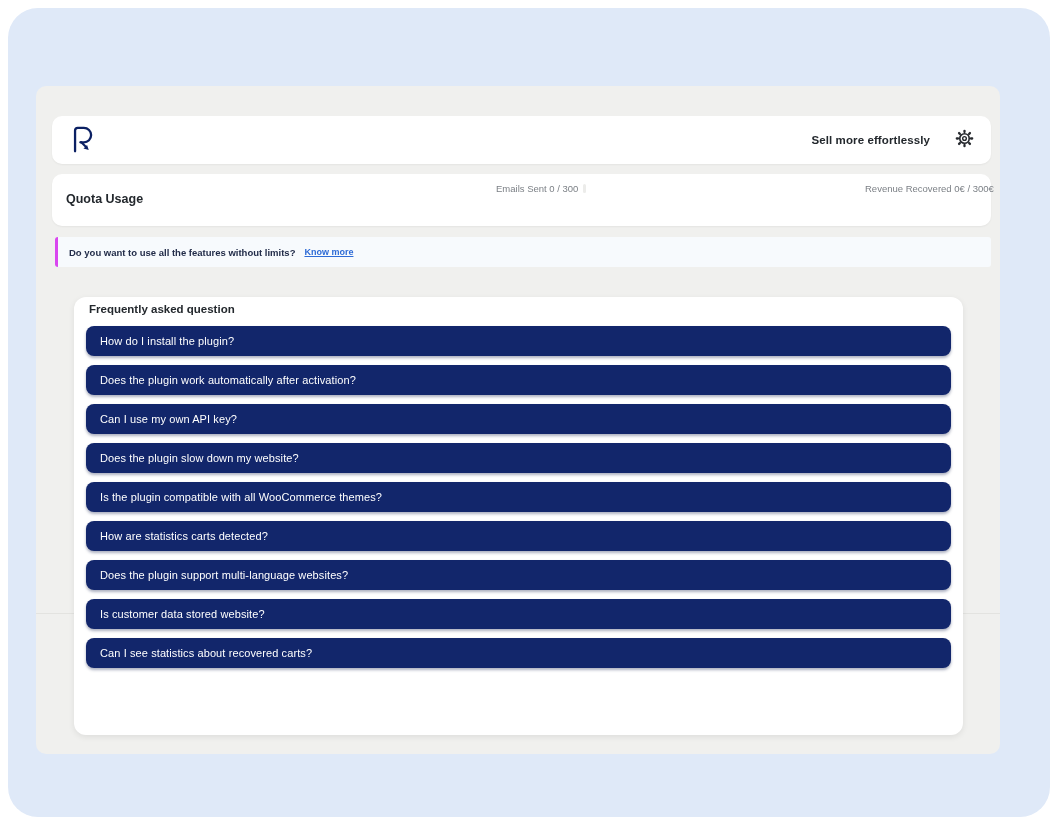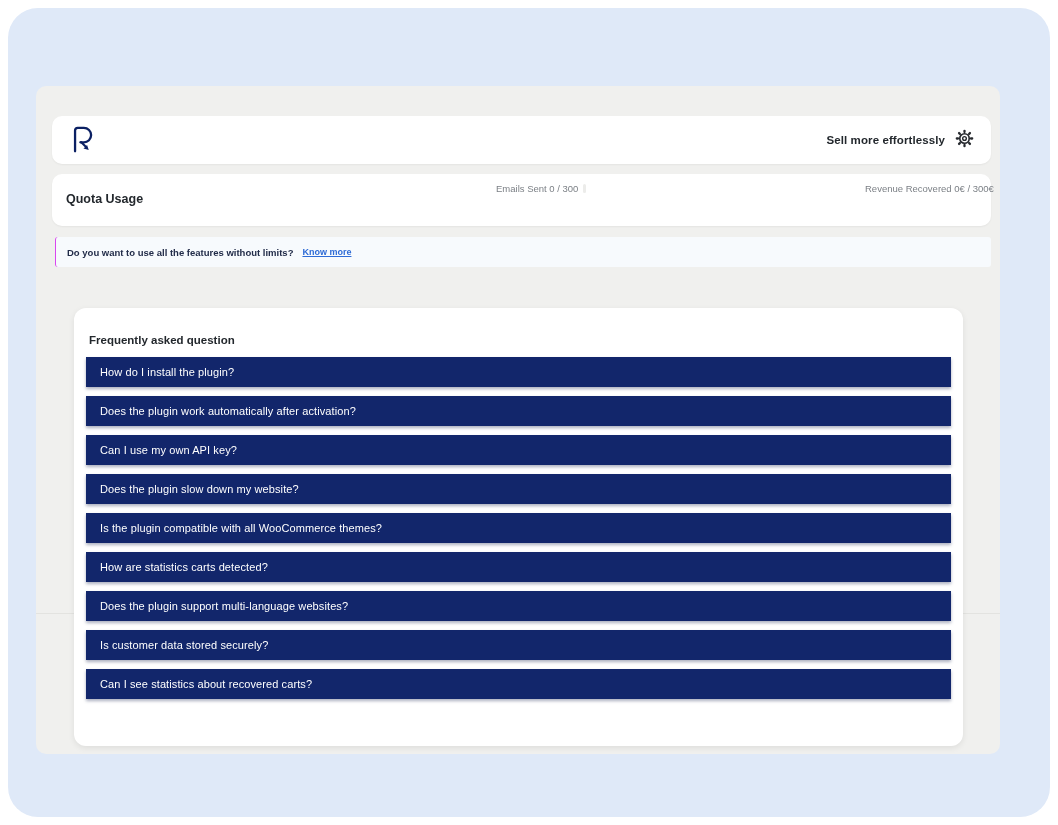--- a/index.html
+++ b/index.html
@@ -5,45 +5,45 @@
   html,body{margin:0;padding:0;background:#ffffff;font-family:"Liberation Sans",sans-serif;}
   .stage{position:relative;width:1058px;height:825px;background:#ffffff;overflow:hidden;}
   .blue-bg{position:absolute;left:8px;top:8px;width:1042px;height:809px;background:#dfe9f8;border-radius:30px;}
   .gray-card{position:absolute;left:28px;top:78px;width:964px;height:668px;background:#f0f0ee;border-radius:10px;}
   .divider-line{position:absolute;left:0;top:527px;width:100%;height:1px;background:#e3e3e0;z-index:0;}
 
   .header-bar{position:absolute;left:16px;top:30px;width:939px;height:48px;background:#ffffff;border-radius:10px;
     box-shadow:0 1px 2px rgba(0,0,0,.05);display:flex;align-items:center;justify-content:space-between;
     padding:0 16px;box-sizing:border-box;z-index:1;}
   .logo-wrap{display:flex;align-items:center;}
-  .header-right{display:flex;align-items:center;gap:9px;}
+  .header-right{display:flex;align-items:center;gap:24px;}
   .tagline{font-size:11.5px;font-weight:700;color:#23282d;letter-spacing:.1px;}
   .gear-btn{background:none;border:none;padding:0;cursor:pointer;display:flex;align-items:center;}
 
   .quota-bar{position:absolute;left:16px;top:88px;width:939px;height:52px;background:#ffffff;border-radius:10px;
     box-shadow:0 1px 2px rgba(0,0,0,.05);box-sizing:border-box;z-index:1;}
   .quota-title{position:absolute;left:14px;top:18px;font-size:12.5px;font-weight:700;color:#23282d;text-align:right;}
   .quota-group{position:absolute;top:9px;display:flex;flex-direction:row;gap:5px;}
   .q-emails{left:444px;width:90px;align-items:center;}
   .q-revenue{right:13px;width:113px;align-items:flex-end;}
   .quota-label{font-size:9.5px;color:#7c8086;white-space:nowrap;}
   .quota-track{width:100%;height:9px;background:#ececea;border-radius:5px;overflow:hidden;}
   .quota-fill{height:100%;width:0;background:#12266b;border-radius:5px;}
 
   .notice{position:absolute;left:19px;top:151px;width:936px;height:30px;background:#f7fafd;
-    border-left:1px solid #d946ef;border-radius:3px;display:flex;align-items:center;gap:9px;
+    border-left:3px solid #d946ef;border-radius:3px;display:flex;align-items:center;gap:9px;
     padding-left:11px;box-sizing:border-box;z-index:1;}
   .notice-text{font-size:9.5px;font-weight:600;color:#222c49;}
   .notice-link{font-size:9px;font-weight:600;color:#2e6bd6;text-decoration:underline;cursor:pointer;}
 
-  .faq-card{position:absolute;left:38px;top:222px;width:889px;height:438px;background:#ffffff;border-radius:12px;
-    box-shadow:0 2px 6px rgba(0,0,0,.08);box-sizing:border-box;padding:26px 12px 14px;z-index:2;}
+  .faq-card{position:absolute;left:38px;top:211px;width:889px;height:438px;background:#ffffff;border-radius:12px;
+    box-shadow:0 2px 6px rgba(0,0,0,.08);box-sizing:border-box;padding:6px 12px 14px;z-index:2;}
   .faq-title{font-size:11.5px;font-weight:700;color:#23282d;margin:0 0 11px 3px;}
   .faq-list{display:flex;flex-direction:column;gap:9px;}
-  .faq-btn{height:30px;min-height:30px;background:#12266b;border:none;border-radius:0;color:#ffffff;
+  .faq-btn{height:30px;min-height:30px;background:#12266b;border:none;border-radius:8px;color:#ffffff;
     font-size:11px;font-family:inherit;text-align:left;padding:0 14px;display:flex;align-items:center;
     box-shadow:0 2px 3px rgba(18,28,75,.35);cursor:pointer;letter-spacing:.1px;}
 </style>
 </head>
 <body>
 
 <div class="stage">
   <div class="blue-bg">
     <div class="gray-card">
       <div class="divider-line"></div>
@@ -107,20 +107,20 @@
       <div class="faq-card">
         <div class="faq-title">Frequently asked question</div>
         <div class="faq-list">
           <button class="faq-btn">How do I install the plugin?</button>
           <button class="faq-btn">Does the plugin work automatically after activation?</button>
           <button class="faq-btn">Can I use my own API key?</button>
           <button class="faq-btn">Does the plugin slow down my website?</button>
           <button class="faq-btn">Is the plugin compatible with all WooCommerce themes?</button>
           <button class="faq-btn">How are statistics carts detected?</button>
           <button class="faq-btn">Does the plugin support multi-language websites?</button>
-          <button class="faq-btn">Is customer data stored securely?</button>
+          <button class="faq-btn">Is customer data stored website?</button>
           <button class="faq-btn">Can I see statistics about recovered carts?</button>
         </div>
       </div>
 
     </div>
   </div>
 </div>
 
 </body></html>

